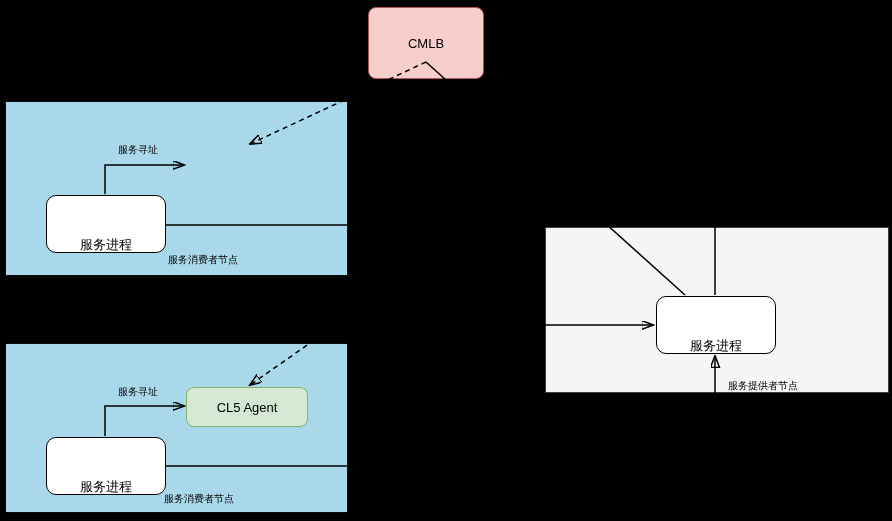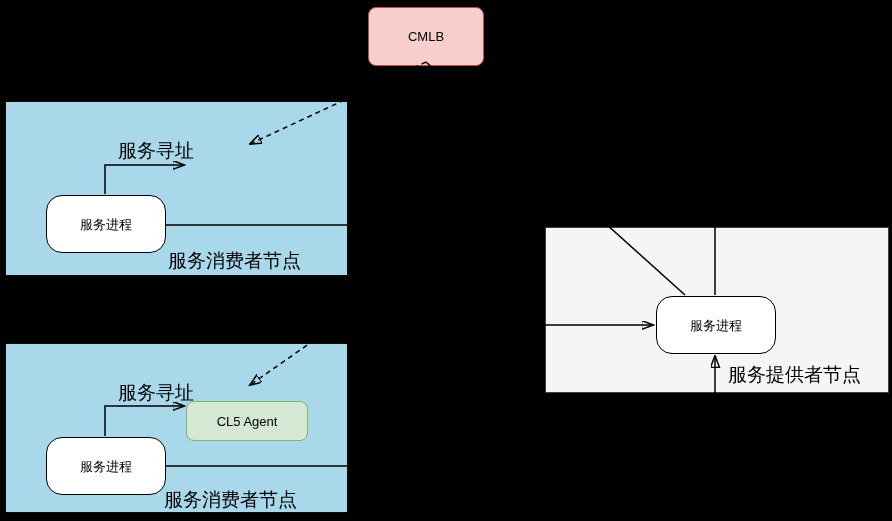--- a/index.html
+++ b/index.html
@@ -8,50 +8,50 @@
     background: var(--canvas-bg, #000);
     font-family: "Liberation Sans", sans-serif;
     color: var(--text-color, #000);
     overflow:hidden;
   }
   .node {
     position:absolute; box-sizing:border-box;
     display:flex; align-items:center; justify-content:center;
     font-size:13px; line-height:15px; text-align:center;
   }
-  .top-node { border-radius:8px; border:1px solid; width:116px; height:59px; }
+  .top-node { border-radius:8px; border:1px solid; width:116px; height:72px; }
   .cmlb-node  { left:368px; top:7px;  background:var(--pink-fill); border-color:var(--pink-stroke); }
   .cl5-node   { left:656px; top:7px;  background:var(--green-fill); border-color:var(--green-stroke); }
 
   .container-box { position:absolute; box-sizing:border-box; border:1px solid; }
   .consumer-1 { left:5px;   top:101px; width:343px; height:175px;
                 background:var(--consumer-fill); border-color:var(--consumer-stroke); }
   .consumer-2 { left:5px;   top:343px; width:343px; height:170px;
                 background:var(--consumer-fill); border-color:var(--consumer-stroke); }
   .provider   { left:545px; top:227px; width:344px; height:166px;
                 background:var(--provider-fill); border-color:var(--provider-stroke); }
 
   .agent-box { border-radius:8px; border:1px solid; width:122px; height:40px; }
   .agent-1 { left:180px; top:44px; background:var(--pink-fill);  border-color:var(--pink-stroke); }
-  .agent-2 { left:180px; top:43px; background:var(--green-fill); border-color:var(--green-stroke);margin-top:14px; }
+  .agent-2 { left:180px; top:43px; background:var(--green-fill); border-color:var(--green-stroke); }
 
   .process-box {
-    border-radius:16px; border:1.5px solid var(--process-stroke);
-    background:var(--process-fill); width:120px; height:58px;
+    border-radius:10px; border:1.5px solid var(--process-stroke);
+    background:var(--process-fill); width:120px; height:58px;align-items:flex-end;
   }
   .process-1 { left:40px;  top:93px; }
   .process-2 { left:40px;  top:93px; }
   .process-3 { left:110px; top:68px; }
 
-  .edge-label { position:absolute; font-size:19px; line-height:14px; white-space:nowrap; }
+  .edge-label { position:absolute; font-size:10px; line-height:14px; white-space:nowrap;font-family:Liberation Mono, monospace; }
   .addr-1  { left:112px; top:42px; }
   .addr-2  { left:112px; top:42px; }
   .title-consumer-1 { left:162px; top:152px; }
   .title-consumer-2 { left:158px; top:149px; }
-  .title-provider   { left:182px; top:140px; }
+  .title-provider   { left:182px; top:152px; }
 
   svg.edges { position:absolute; left:0; top:0; z-index:5; pointer-events:none; }
   svg.edges path { fill:none; stroke:var(--line-color,#000); stroke-width:1.5; }
   svg.edges path.dashed { stroke-dasharray:5 4; }
 </style>
 </head>
 <body>
 
 <div class="canvas">
 

